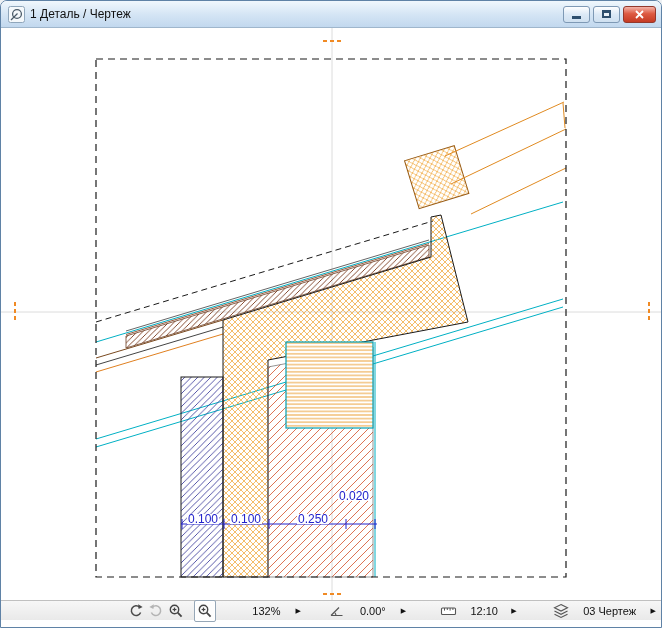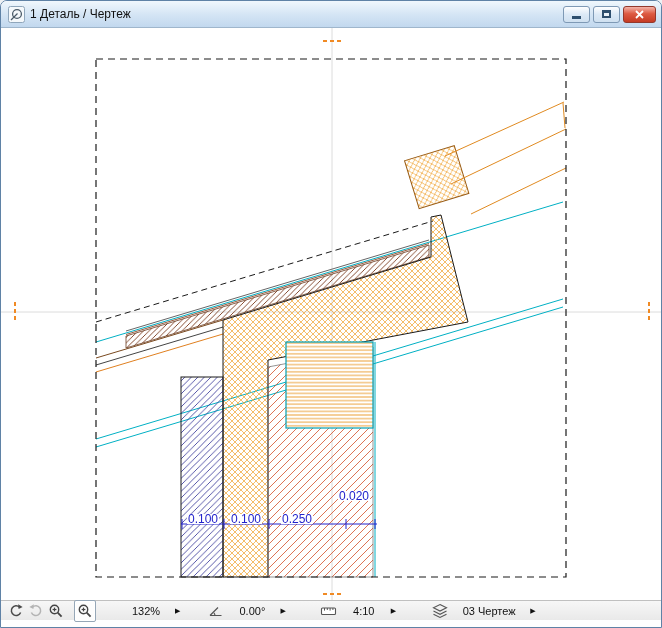--- a/index.html
+++ b/index.html
@@ -20,21 +20,21 @@
   .glyph-min{width:9px;height:3px;background:#2e4f6e;margin-top:7px;}
   .glyph-max{width:9px;height:8px;border:2px solid #2e4f6e;border-top-width:3px;box-sizing:border-box;background:#eaf2fa;}
   
   .canvas{position:relative;height:572px;background:#fff;}
   .canvas svg{display:block;}
   .dim-label{position:absolute;transform:translate(-50%,-50%);font-size:12px;line-height:10px;
              color:#2222cc;background:#fff;padding:0 1px;white-space:nowrap;}
   
   .statusbar{height:20px;box-sizing:border-box;display:flex;align-items:center;
              background:linear-gradient(#f7f7f7,#e9e9e9);border-top:1px solid #c0c0c0;
-             padding:0 5px;font-size:11px;color:#222;}
+             padding:0 5px;font-size:11px;color:#222;justify-content:flex-end;}
   .sb-btn{width:20px;height:20px;display:flex;align-items:center;justify-content:center;
           background:none;border:none;padding:0;}
   .sb-btn.boxed{width:22px;height:22px;border:1px solid #96a7b7;border-radius:2px;
           background:#fdfdfd;margin-left:8px;box-shadow:inset 0 0 0 1px #fff;}
   .grp{display:flex;align-items:center;gap:5px;}
   .grp.zoom{margin-left:26px}.grp.angle{margin-left:28px}
   .grp.scale{margin-left:34px}.grp.layer{margin-left:36px}
   .val{text-align:center;color:#111;}
   .val.zoom{width:48px}.val.angle{width:46px}.val.scale{width:44px}.val.layer{width:72px}
   .flyout{font-size:7px;color:#111;line-height:1;}
@@ -148,21 +148,21 @@
       <g stroke="#f08a24" stroke-width="2" stroke-dasharray="4 3">
         <line x1="322" y1="13" x2="342" y2="13"></line>
         <line x1="322" y1="566" x2="342" y2="566"></line>
         <line x1="14" y1="274" x2="14" y2="294"></line>
         <line x1="648" y1="274" x2="648" y2="294"></line>
       </g>
     </svg>
 
     <span class="dim-label" style="left:202px;top:491px">0.100</span>
     <span class="dim-label" style="left:245px;top:491px">0.100</span>
-    <span class="dim-label" style="left:296px;top:491px">0.250</span>
+    <span class="dim-label" style="left:312px;top:491px">0.250</span>
     <span class="dim-label" style="left:353px;top:468px">0.020</span>
   </div>
 
   <div class="statusbar">
 
     <button class="sb-btn">
       <svg width="16" height="16" viewBox="0 0 16 16">
         <path d="M12.6 9.5 A4.8 4.8 0 1 1 11.5 4.2" fill="none" stroke="#4a4a4a" stroke-width="1.5"></path>
         <polygon points="10.2,1.2 10.6,6 14.6,4" fill="#4a4a4a"></polygon>
       </svg>
@@ -202,21 +202,21 @@
       </svg>
       <span class="val angle">0.00°</span>
       <span class="flyout">▶</span>
     </div>
 
     <div class="grp scale">
       <svg width="17" height="16" viewBox="0 0 17 16">
         <rect x="1.5" y="5" width="14" height="6.5" rx="1" fill="#fff" stroke="#555" stroke-width="1.1"></rect>
         <path d="M4.5,5 v2.6 M7.3,5 v2 M10.1,5 v2.6 M12.9,5 v2" stroke="#555" stroke-width="1"></path>
       </svg>
-      <span class="val scale">4:10</span>
+      <span class="val scale">12:10</span>
       <span class="flyout">▶</span>
     </div>
 
     <div class="grp layer">
       <svg width="16" height="16" viewBox="0 0 16 16">
         <path d="M8,1.5 L14.5,4.8 8,8.1 1.5,4.8 Z" fill="none" stroke="#555" stroke-width="1.1"></path>
         <path d="M1.5,8 L8,11.3 14.5,8" fill="none" stroke="#555" stroke-width="1.1"></path>
         <path d="M1.5,11.2 L8,14.5 14.5,11.2" fill="none" stroke="#555" stroke-width="1.1"></path>
       </svg>
       <span class="val layer">03 Чертеж</span>

